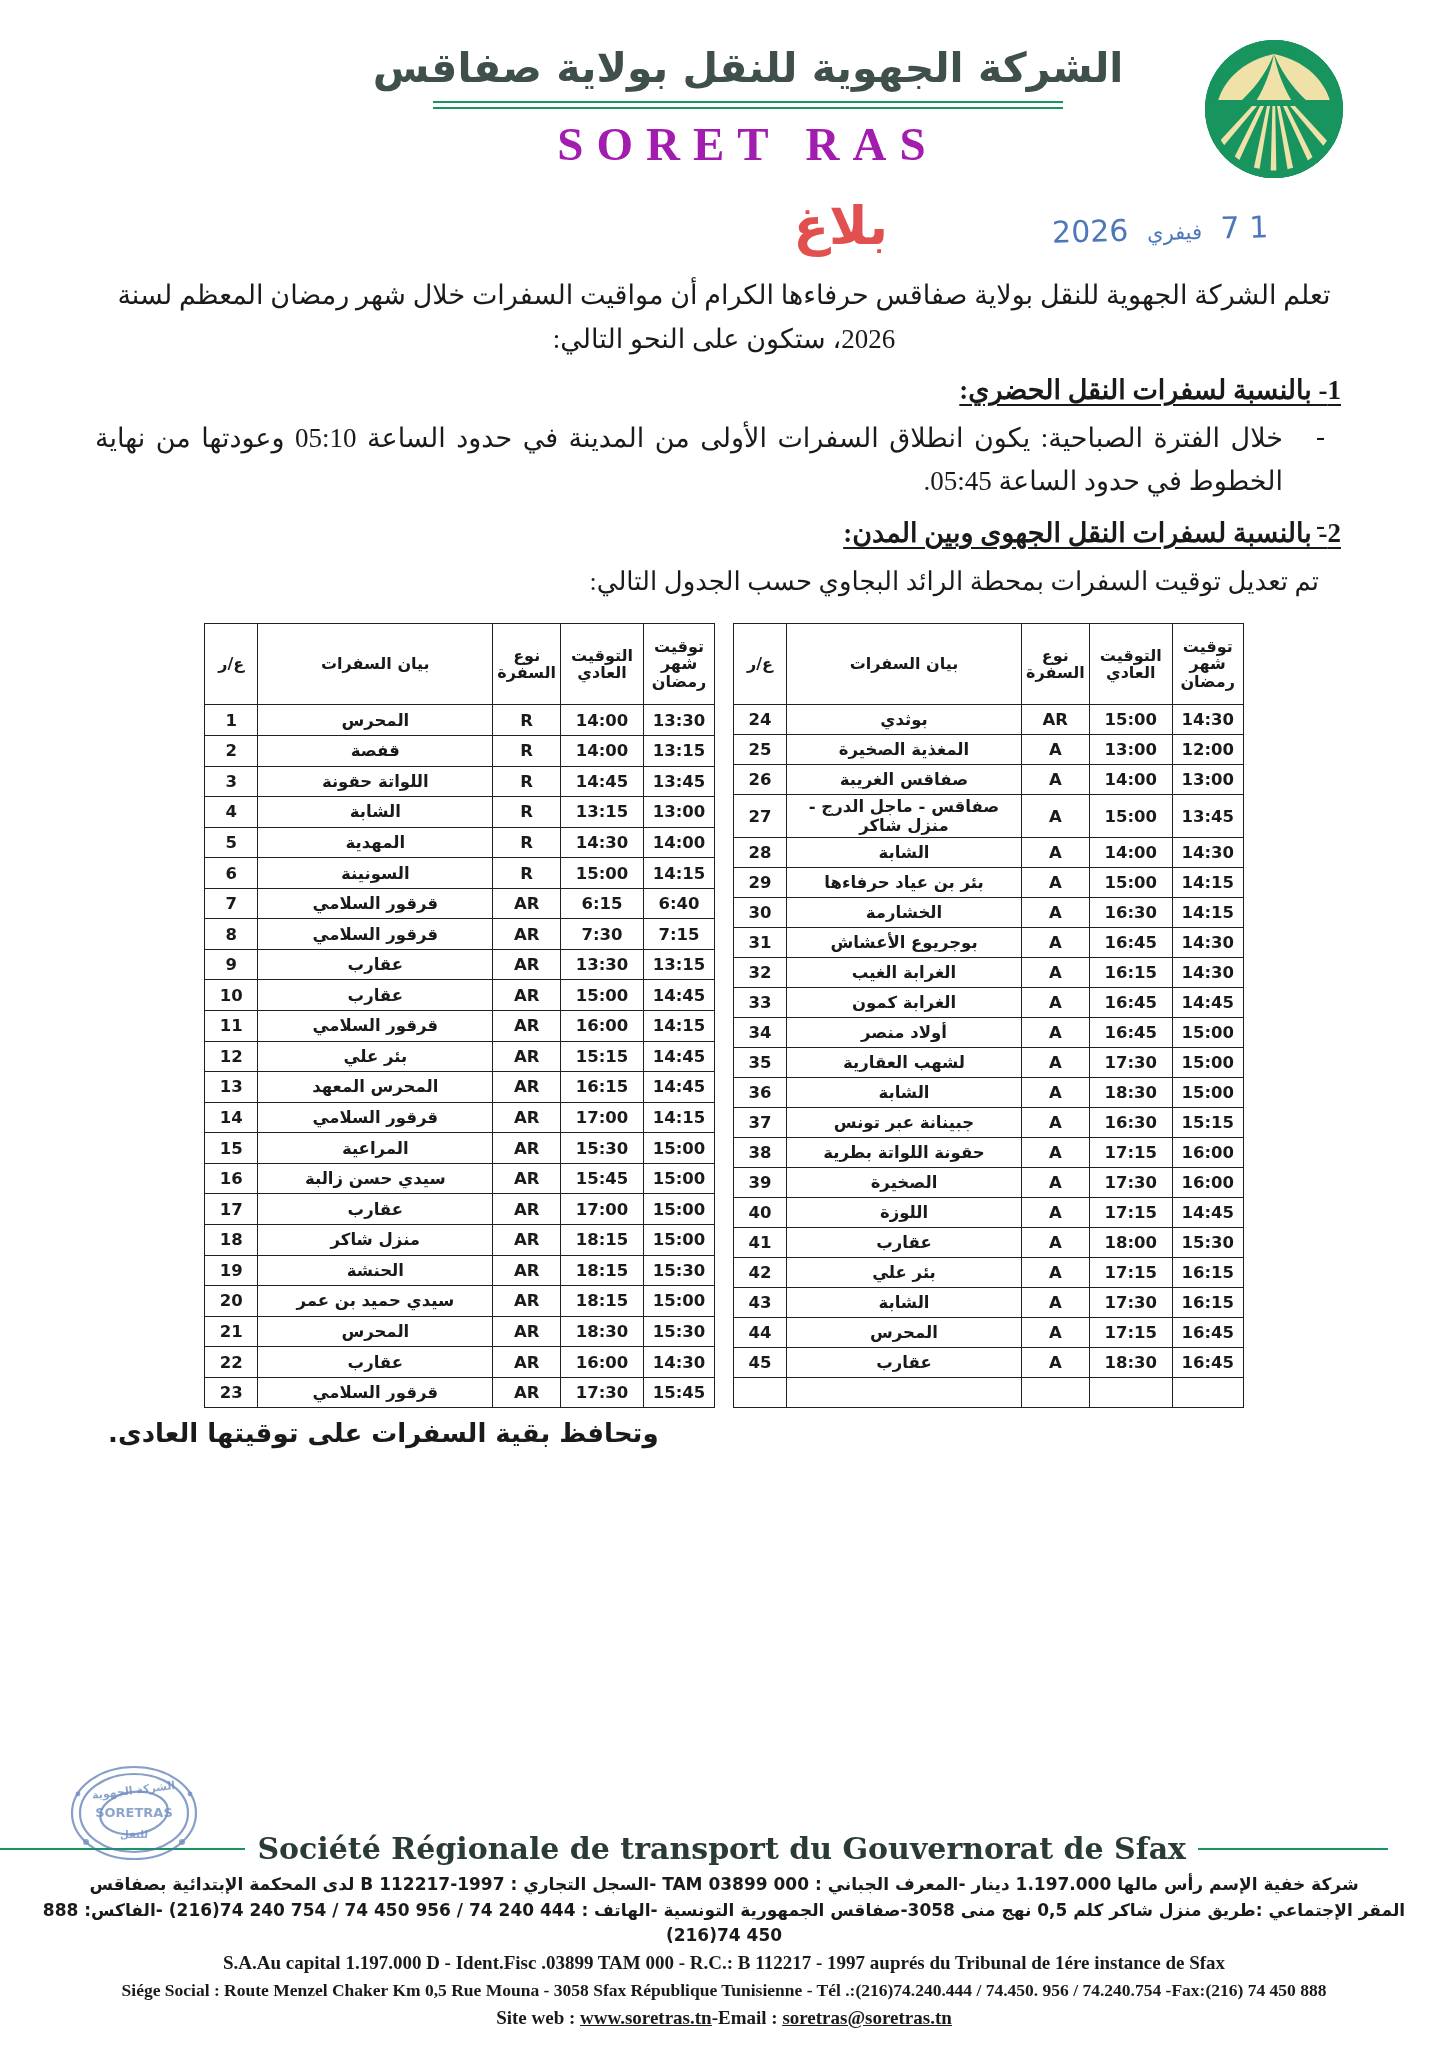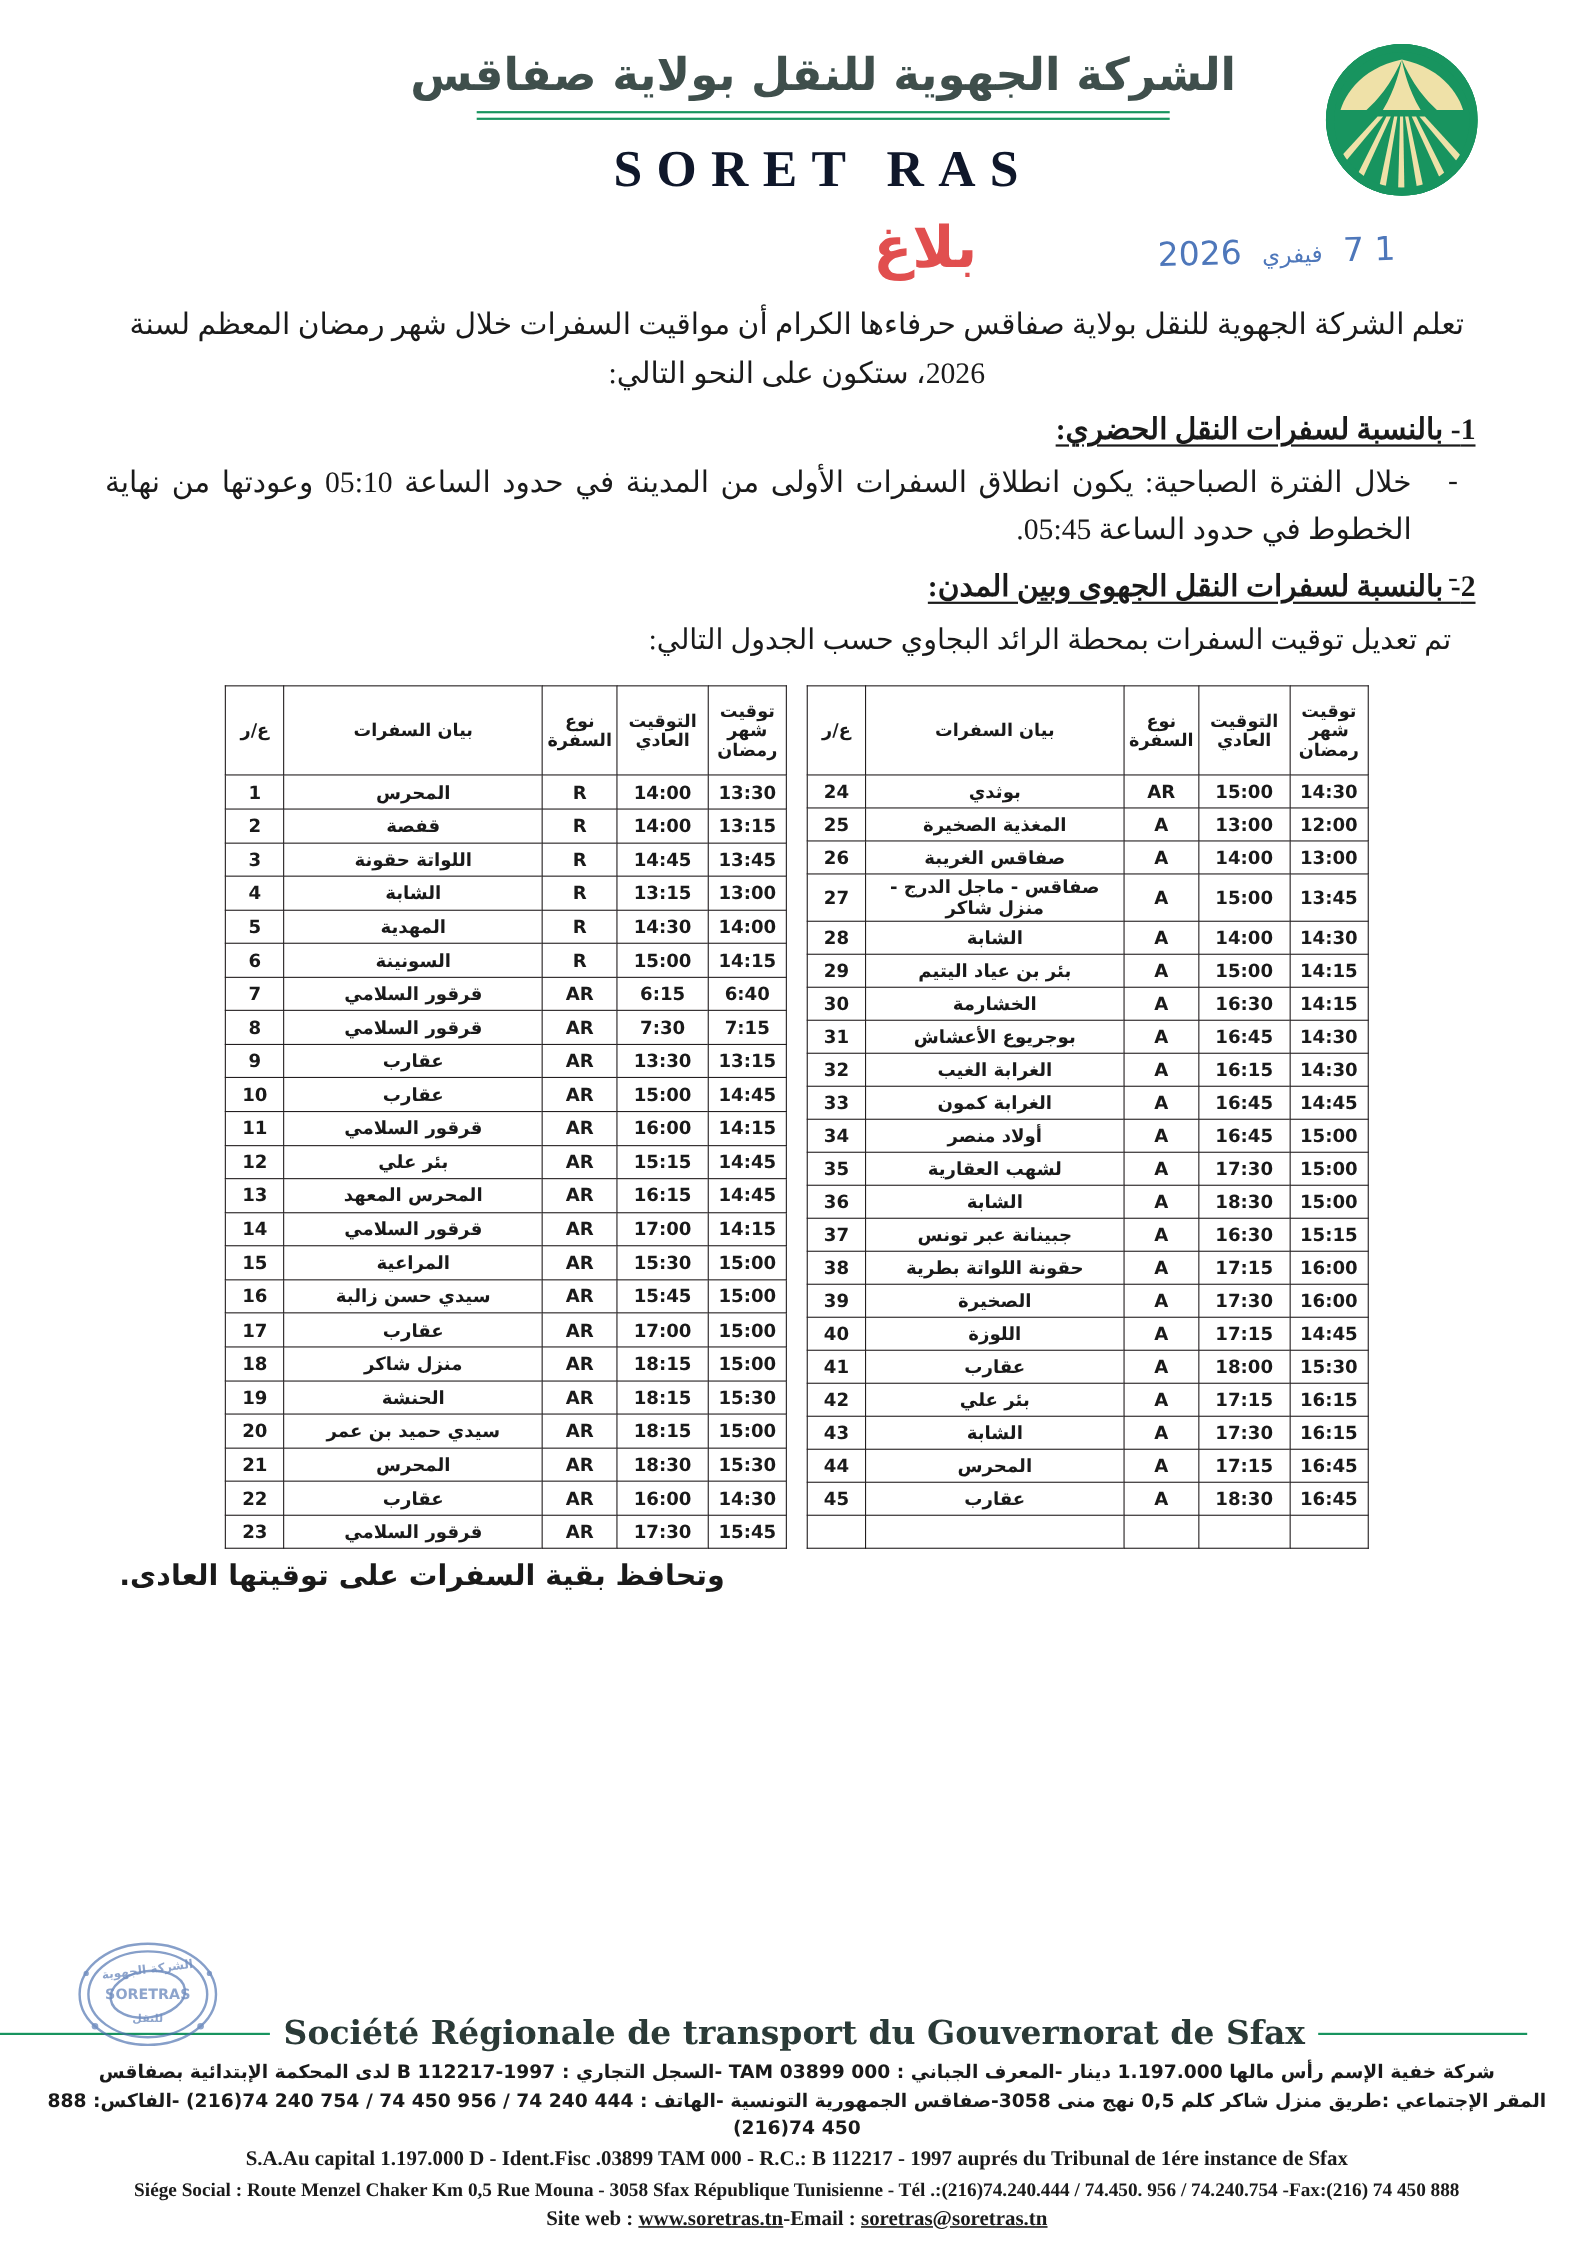--- a/index.html
+++ b/index.html
@@ -28,22 +28,22 @@
     font-family:"DejaVu Sans","Liberation Sans",sans-serif;
     font-size:41px;font-weight:bold;color:#3f4f4c;
     letter-spacing:1px;line-height:1.1;
     white-space:nowrap;
   }
   .rule-wrap{margin:10px auto 4px auto;width:630px;}
   .rule-wrap .r1{height:2px;background:#18945f;}
   .rule-wrap .r2{height:2px;background:#18945f;margin-top:4px;}
   .brand{
     font-family:"Liberation Serif","DejaVu Serif",serif;
-    font-size:47px;font-weight:bold;color:#0f172a;
-    letter-spacing:13px;margin-top:18px;
+    font-size:47px;font-weight:bold;color:#a21caf;
+    letter-spacing:13px;margin-top:8px;
     direction:ltr;
   }
 
   .stamp{
     position:absolute;right:180px;top:212px;
     color:#3f6cb5;font-size:27px;
     font-family:"DejaVu Sans","Liberation Sans",sans-serif;
     direction:rtl;white-space:nowrap;opacity:.92;
     transform:rotate(-1.5deg);
   }
@@ -280,21 +280,21 @@
             <td class="c-rmd">14:30</td>
             <td class="c-nrm">14:00</td>
             <td class="c-typ">A</td>
             <td class="c-lbl lbl">الشابة</td>
             <td class="c-num">28</td>
           </tr>
           <tr>
             <td class="c-rmd">14:15</td>
             <td class="c-nrm">15:00</td>
             <td class="c-typ">A</td>
-            <td class="c-lbl lbl">بئر بن عياد اليتيم</td>
+            <td class="c-lbl lbl">بئر بن عياد حرفاءها</td>
             <td class="c-num">29</td>
           </tr>
           <tr>
             <td class="c-rmd">14:15</td>
             <td class="c-nrm">16:30</td>
             <td class="c-typ">A</td>
             <td class="c-lbl lbl">الخشارمة</td>
             <td class="c-num">30</td>
           </tr>
           <tr>

